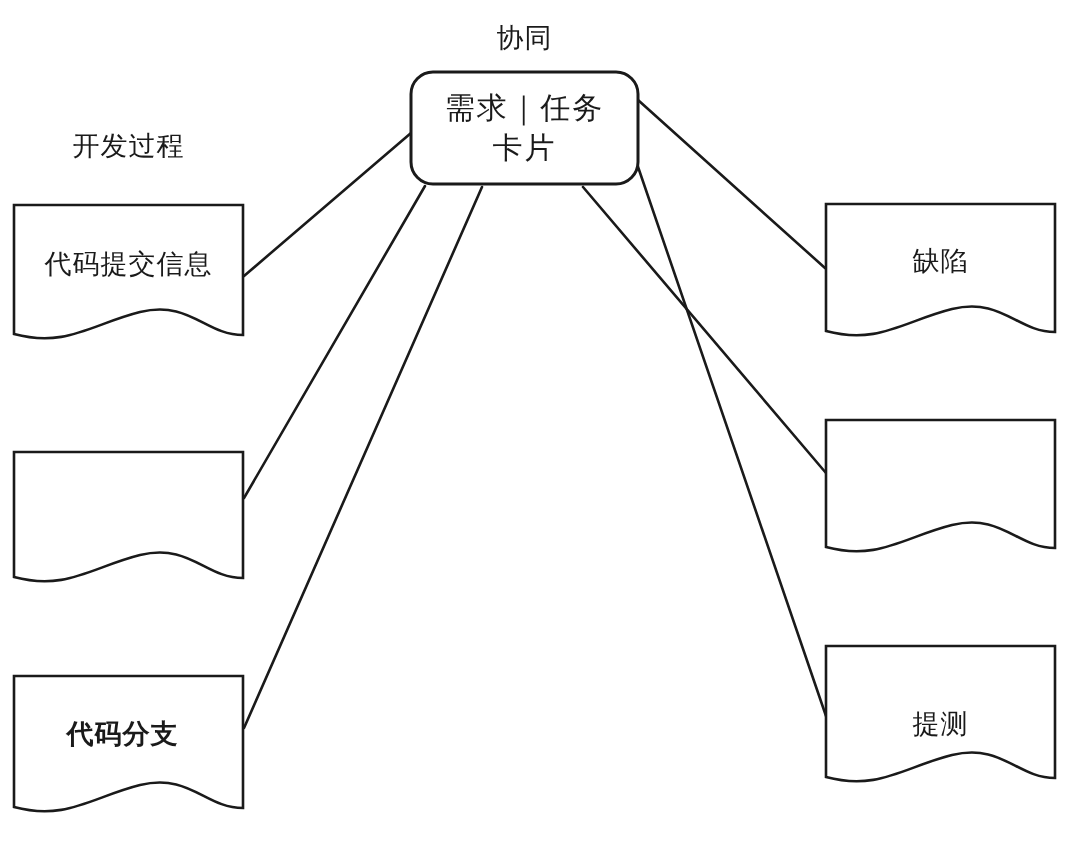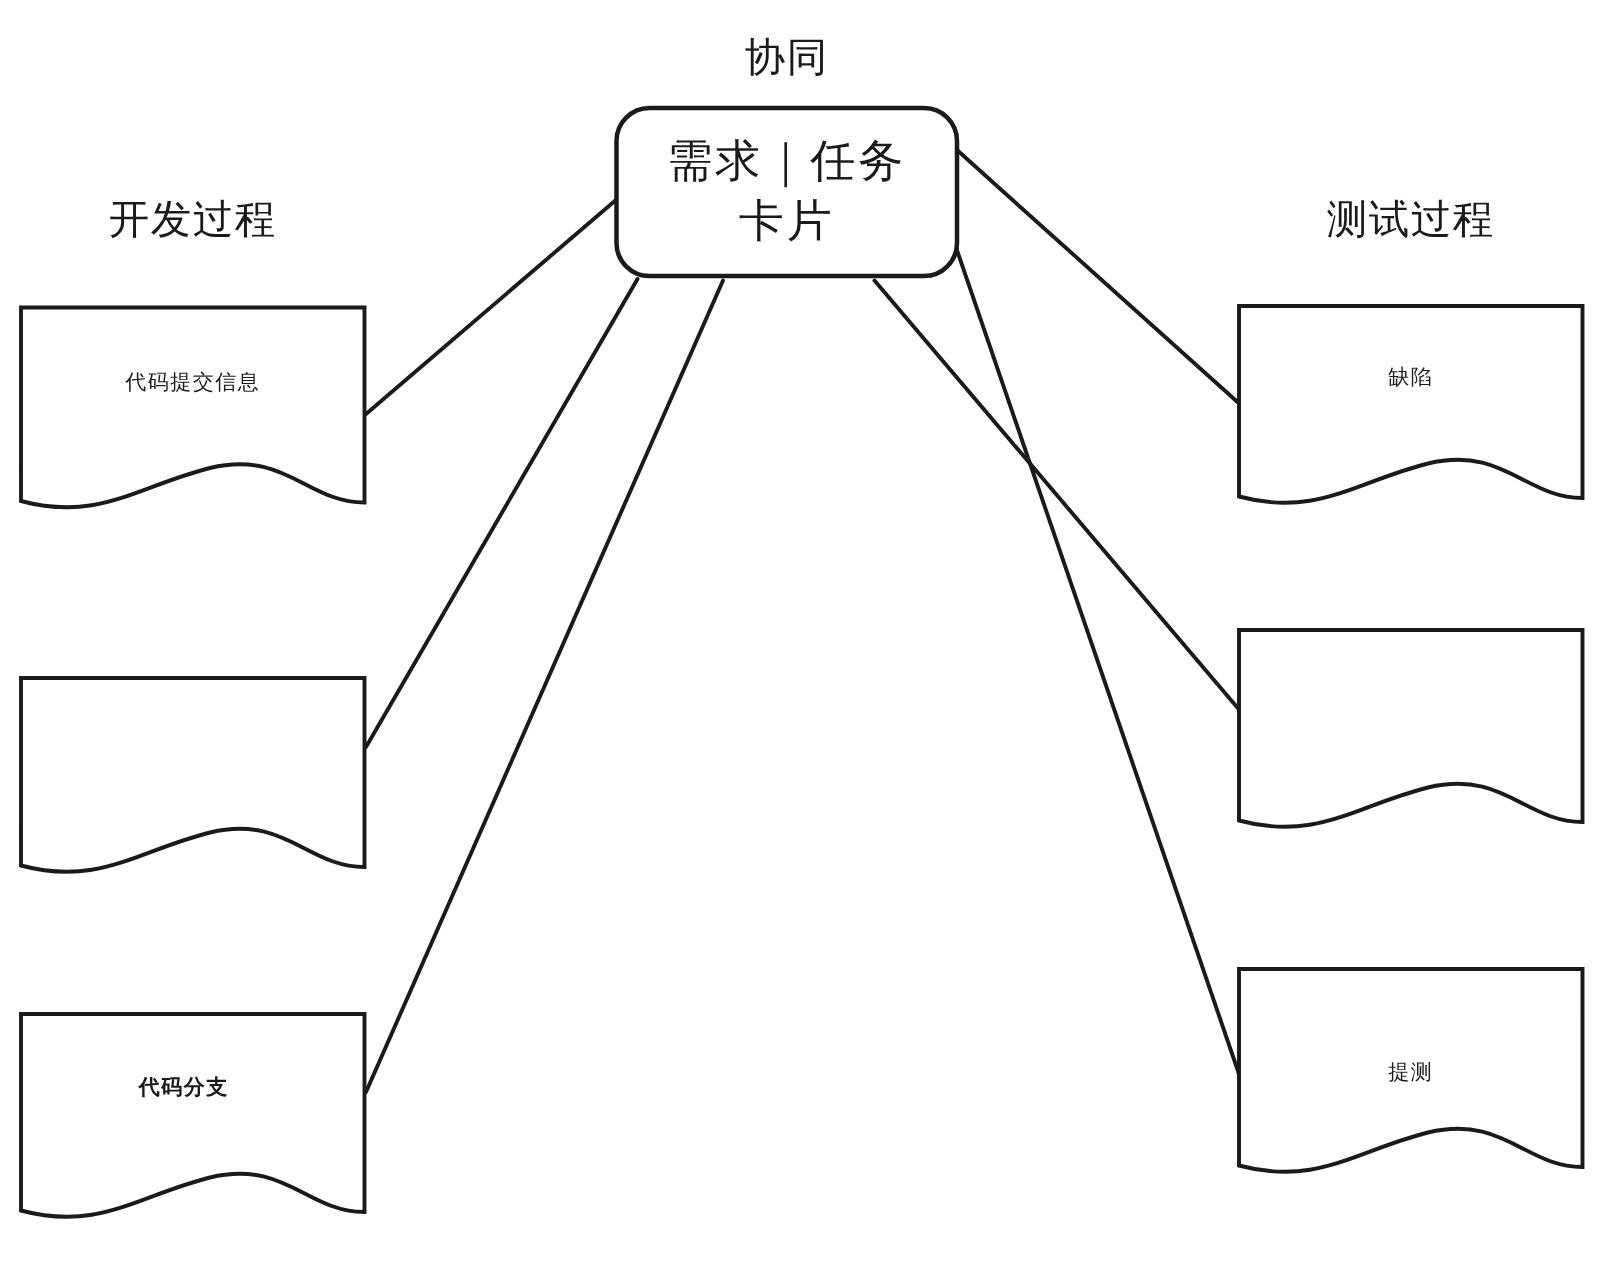--- a/index.html
+++ b/index.html
@@ -43,21 +43,21 @@
     font-size: 27px;
     letter-spacing: 1px;
     font-weight: 400;
   }
   .diagram-title {
     font-size: 27px;
     letter-spacing: 1px;
     font-weight: 400;
   }
   .node-label {
-    font-size: 14px;
+    font-size: 27px;
     letter-spacing: 1px;
     font-weight: 400;
   }
   .center-label {
     position: absolute;
     left: 411px;
     top: 72px;
     width: 227px;
     height: 112px;
     display: flex;
@@ -101,21 +101,20 @@
 
     <path d="M 826 420 L 1055 420 L 1055 548 C 1017 548 1002 513 952 525 C 904 537 878 561 826 547 Z" fill="#ffffff" stroke="#1a1a1a" stroke-width="2.6" stroke-linejoin="miter"></path>
 
     <path d="M 826 646 L 1055 646 L 1055 778 C 1017 778 1002 743 952 755 C 904 767 878 791 826 777 Z" fill="#ffffff" stroke="#1a1a1a" stroke-width="2.6" stroke-linejoin="miter"></path>
   </svg>
 
   <div class="label diagram-title" style="left:411px; top:20px; width:227px;">协同</div>
 
   <div class="label col-header" style="left:14px; top:128px; width:229px;">开发过程</div>
 
-  <div class="label col-header" style="left:826px; top:128px; width:229px;">测试过程</div>
 
   <div class="center-label">
     <span>需求｜任务</span>
     <span>卡片</span>
   </div>
 
   <div class="label node-label" style="left:14px; top:246px; width:229px;">代码提交信息</div>
 
 
   <div class="label node-label" style="left:8px; top:716px; width:229px;font-weight:bold;">代码分支</div>

